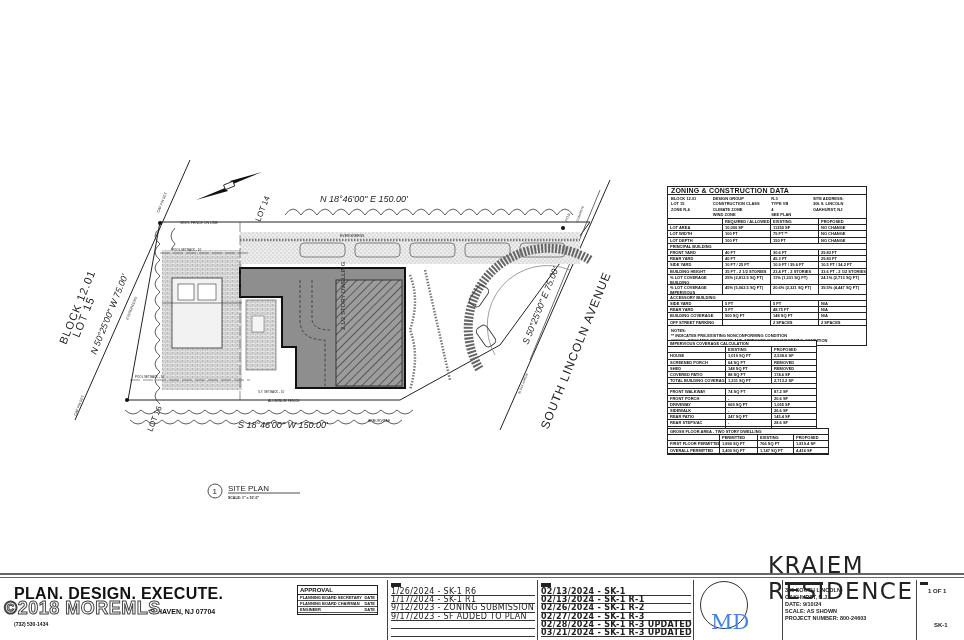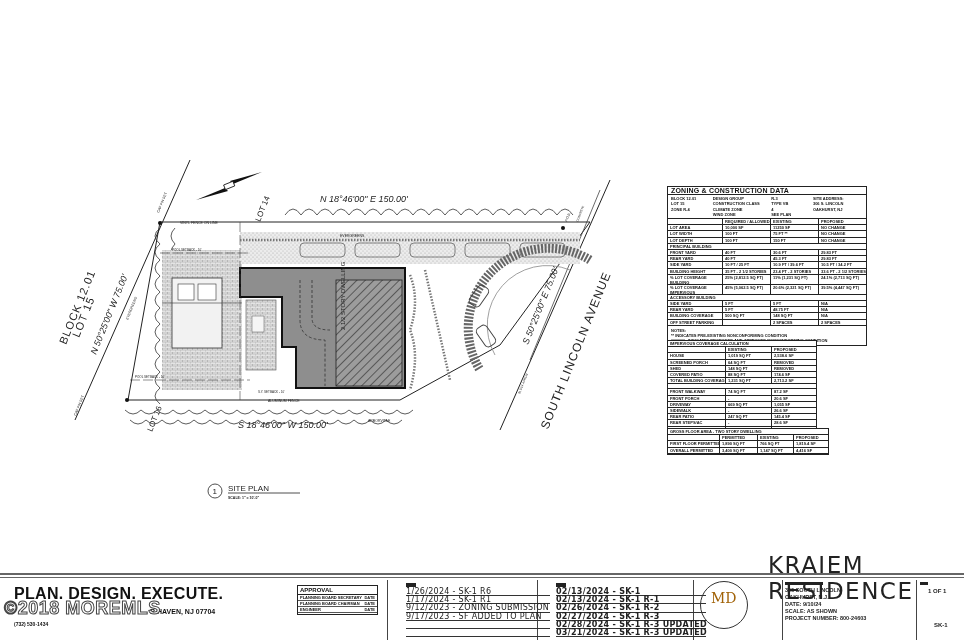--- a/index.html
+++ b/index.html
@@ -39,25 +39,25 @@
   .tb-rule2 { position: absolute; left: 0; top: 577px; width: 964px; height: 1px; background: #666; }
   .firm { position: absolute; left: 14px; top: 585px; font-size: 16px; font-weight: bold; letter-spacing: 0.3px; color: #111; }
   .firm-addr { position: absolute; left: 150px; top: 608px; font-size: 7px; font-weight: bold; }
   .firm-phone { position: absolute; left: 14px; top: 621px; font-size: 5px; font-weight: bold; }
   .watermark { position: absolute; left: 4px; top: 598px; font-size: 18px; font-weight: bold; color: rgba(255,255,255,0.85); -webkit-text-stroke: 1px #444; letter-spacing: 0.5px; }
 
   .approval { position: absolute; left: 297px; top: 585px; width: 81px; height: 30px; border: 1px solid #222; font-size: 4px; }
   .approval .ap-title { font-size: 6px; font-weight: bold; padding: 1px 2px; border-bottom: 1px solid #222; }
   .approval .ap-line { display: flex; justify-content: space-between; padding: 0 2px; border-bottom: 1px solid #555; line-height: 5px; font-weight: bold; }
   .vline { position: absolute; width: 1px; background: #444; }
-  .rev-col { position: absolute; top: 583px; font-size: 8px; font-family: "DejaVu Sans", sans-serif; margin-left: 15px; }
+  .rev-col { position: absolute; top: 583px; font-size: 8px; font-family: "DejaVu Sans", sans-serif; }
   .rev-col .rev-label { font-size: 3px; height: 4px; background: #222; width: 10px; margin-bottom: 1px; }
   .rev-col .rev-line { height: 8.2px; line-height: 8.2px; border-bottom: 1px solid #333; white-space: nowrap; letter-spacing: 0.3px; color: #222; text-transform: uppercase; }
   .seal { position: absolute; left: 700px; top: 581px; width: 48px; height: 48px; border: 1px solid #333; border-radius: 50%; }
-  .seal-text { position: absolute; left: 711px; top: 590px; font-size: 14px; font-family: "DejaVu Serif", serif; color: #a16207; }
+  .seal-text { position: absolute; left: 711px; top: 610px; font-size: 21px; font-family: "DejaVu Serif", serif; color: #3b82f6; }
   .info { position: absolute; left: 785px; top: 582px; font-size: 5.5px; line-height: 7px; font-weight: bold; color: #222; }
   .info .info-label { font-size: 3.5px; background: #222; color: #222; width: 38px; height: 3px; margin-bottom: 2px; }
   .sheet { position: absolute; left: 920px; top: 582px; font-size: 6px; font-weight: bold; color: #222; }
   .sheet .sheet-of { position: absolute; left: 8px; top: 6px; white-space: nowrap; }
   .sheet .sheet-num { position: absolute; left: 14px; top: 40px; white-space: nowrap; }
   .sheet .sheet-label { width: 8px; height: 3px; background: #222; }
 </style>
 </head>
 <body>
 

